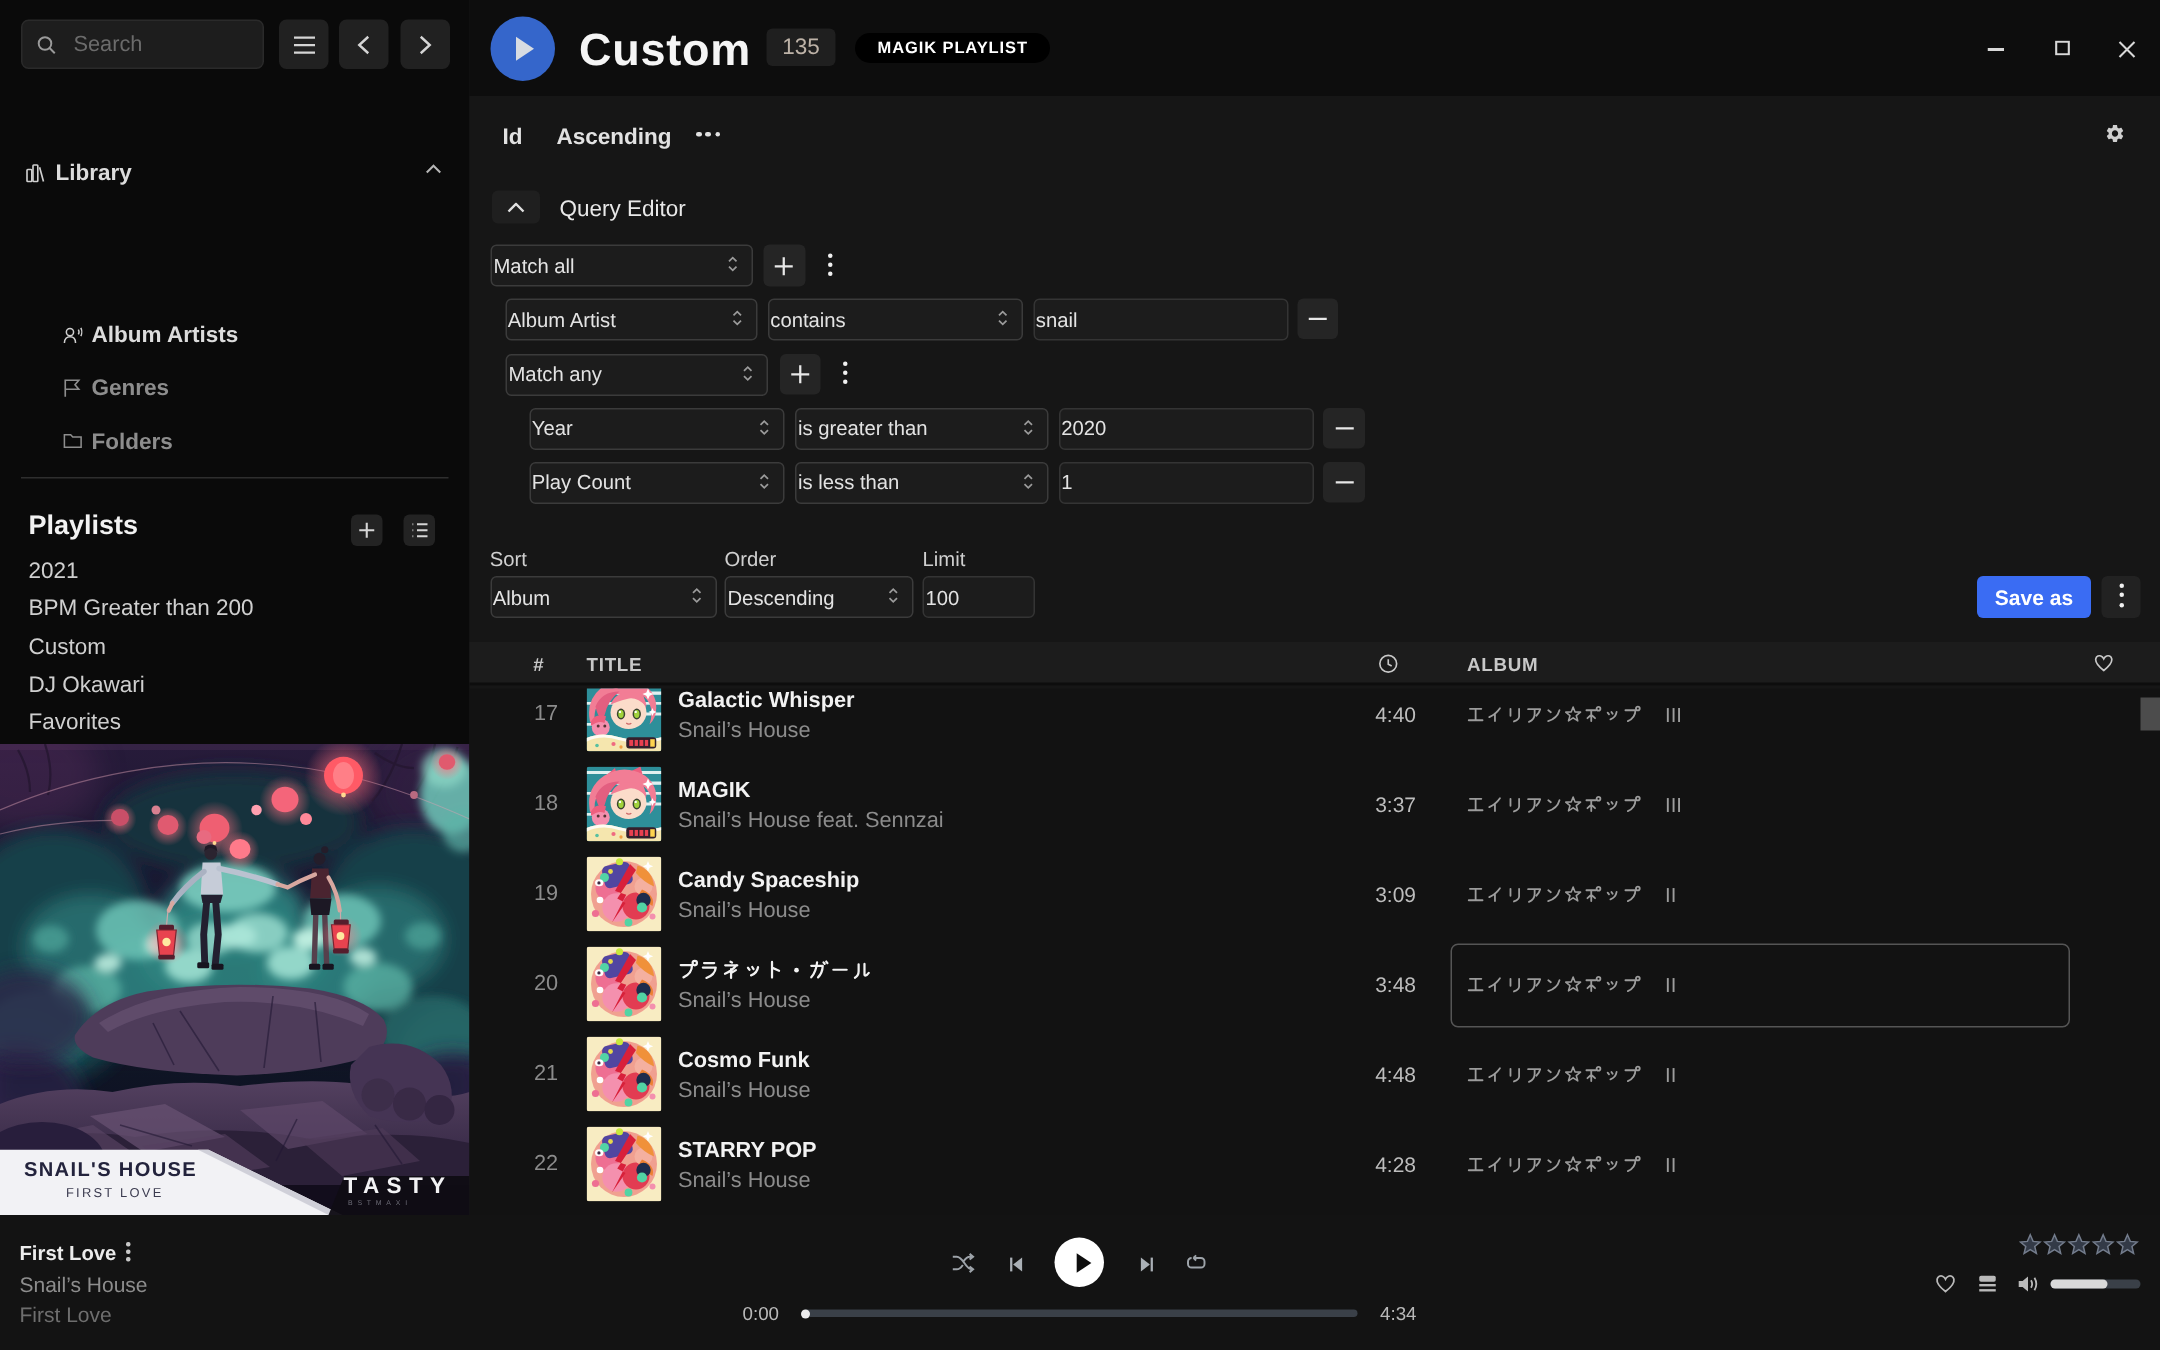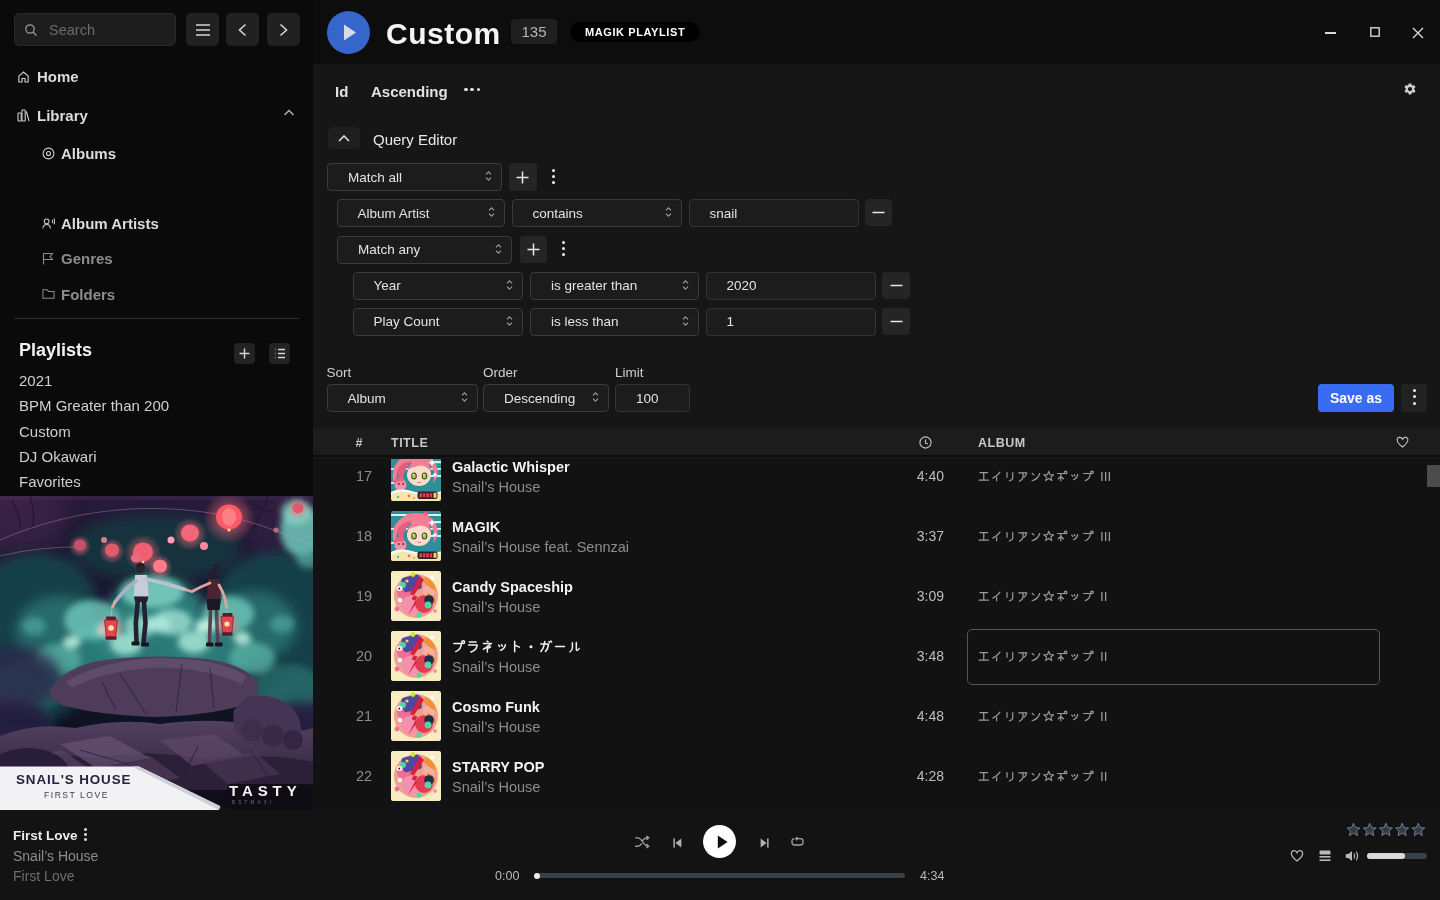--- a/index.html
+++ b/index.html
@@ -12,36 +12,36 @@
 .nav{position:absolute;left:0;width:313px;height:34px;display:flex;align-items:center;color:#dcdcdc;font-size:15px;font-weight:600}
 .nav .ic{position:absolute;left:17px;width:13px;height:13px;display:flex}
 .nav .tx{position:absolute;left:37px}
 .sub .ic{left:42px}
 .sub .tx{left:61px}
 .dim{color:#8d8d8d}
 .pl{position:absolute;left:19px;color:#cfcfcf;font-size:15px}
 
 #main{position:absolute;left:313px;top:0;width:1127px;height:810px;background:#161616}
 #topband{position:absolute;left:0;top:0;width:1127px;height:64px;background:#0d0d0d}
-.sel{position:absolute;background:#1c1c1c;border:1px solid #3b3b3b;border-radius:4px;color:#e3e3e3;font-size:13.5px;display:flex;align-items:center;padding:0 20px;height:28px}
+.sel{position:absolute;background:#1c1c1c;border:1px solid #3b3b3b;border-radius:4px;color:#e3e3e3;font-size:13.5px;display:flex;align-items:center;padding:0 1px;height:28px}
 .sel .chev{position:absolute;right:9px;top:50%;transform:translateY(-50%)}
 .qbtn{position:absolute;background:#252525;border-radius:4px;display:flex;align-items:center;justify-content:center;color:#e8e8e8}
 .vdots{position:absolute;width:3px}
 .vdots i{display:block;width:3px;height:3px;border-radius:50%;background:#f0f0f0;margin-bottom:3.3px}
 .lbl{position:absolute;color:#cfcfcf;font-size:13.5px}
 
 #thead{position:absolute;left:0;top:428px;width:1127px;height:29px;background:#1c1c1c;border-bottom:2px solid #0d0d0d;color:#c8c8c8;font-size:12.5px;font-weight:600}
 #rows{position:absolute;left:0;top:459px;width:1127px;height:351px;background:#121212;overflow:hidden}
 .row{position:absolute;left:0;width:1127px;height:60px}
 .rnum{position:absolute;left:33px;width:36px;text-align:center;top:22px;font-size:14.5px;color:#8c8c8c}
 .rthumb{position:absolute;left:78px;top:5px;width:50px;height:50px;border-radius:2px;overflow:hidden}
 .rtitle{position:absolute;left:139px;top:13px;font-size:14.5px;font-weight:600;color:#f2f2f2}
 .rartist{position:absolute;left:139px;top:33px;font-size:14.5px;color:#8c8c8c}
 .rdur{position:absolute;left:560px;width:71px;top:22px;font-size:14px;color:#bdbdbd;text-align:right}
-.ralbum{position:absolute;left:665px;top:23px;color:#9c9c9c;display:flex;align-items:center;gap:5px;font-size:13.5px}
+.ralbum{position:absolute;left:665px;top:23px;color:#9c9c9c;display:flex;align-items:center;gap:15px;font-size:13.5px}
 
 #player{position:absolute;left:0;top:810px;width:1440px;height:90px;background:#131313}
 </style>
 </head>
 <body>
 <div id="stage">
 <svg width="0" height="0" style="position:absolute">
 <defs>
 <g id="k-e">
           <path d="M1.7,1.8 H8.3 M5,1.8 V8.4 M1,8.4 H9" fill="none"></path>
@@ -180,49 +180,32 @@
         <svg width="9" height="14" viewBox="0 0 9 14" fill="none" stroke="#d5d5d5" stroke-width="1.6">
           <path d="M7.5,1.5 L1.5,7 L7.5,12.5"></path>
         </svg>
       </div>
   <div class="sbtn" style="left:267px;top:13px">
         <svg width="9" height="14" viewBox="0 0 9 14" fill="none" stroke="#d5d5d5" stroke-width="1.6">
           <path d="M1.5,1.5 L7.5,7 L1.5,12.5"></path>
         </svg>
       </div>
 
-  <div class="nav" style="top:59px">
-    <span class="ic">
-          <svg width="14" height="14" viewBox="0 0 14 14" fill="none" stroke="#cfcfcf" stroke-width="1.2">
-            <path d="M2,6 L7,1.6 L12,6 V12.4 H8.6 V8.6 H5.4 V12.4 H2 Z"></path>
-          </svg>
-        </span>
-    <span class="tx">Home</span>
-  </div>
   <div class="nav" style="top:98px">
     <span class="ic">
           <svg width="13" height="13" viewBox="0 0 13 13" fill="none" stroke="#cfcfcf" stroke-width="1.1">
             <rect x="1" y="4" width="3.2" height="8" rx="0.5"></rect>
             <rect x="5" y="1" width="3.2" height="11" rx="0.5"></rect>
             <path d="M9.4,2.5 L12,12"></path>
           </svg>
         </span>
     <span class="tx">Library</span>
     <svg class="abs" style="left:283px;top:11px" width="12" height="8" viewBox="0 0 12 8" fill="none" stroke="#b5b5b5" stroke-width="1.4">
           <path d="M1.5,6 L6,1.5 L10.5,6"></path>
         </svg>
-  </div>
-  <div class="nav sub" style="top:136px">
-    <span class="ic">
-          <svg width="13" height="13" viewBox="0 0 13 13" fill="none" stroke="#cfcfcf" stroke-width="1.1">
-            <circle cx="6.5" cy="6.5" r="5.4"></circle>
-            <circle cx="6.5" cy="6.5" r="2"></circle>
-          </svg>
-        </span>
-    <span class="tx">Albums</span>
   </div>
   <div class="nav sub" style="top:206.5px">
     <span class="ic">
           <svg width="14" height="13" viewBox="0 0 14 13" fill="none" stroke="#cfcfcf" stroke-width="1.1">
             <circle cx="5" cy="4.2" r="2.6"></circle>
             <path d="M1,12 C1,9 2.8,7.6 5,7.6 C7.2,7.6 9,9 9,12"></path>
             <path d="M11,2.5 q1,1.7 0,3.4 M12.8,1.2 q1.7,3 0,6"></path>
           </svg>
         </span>
     <span class="tx">Album Artists</span>

